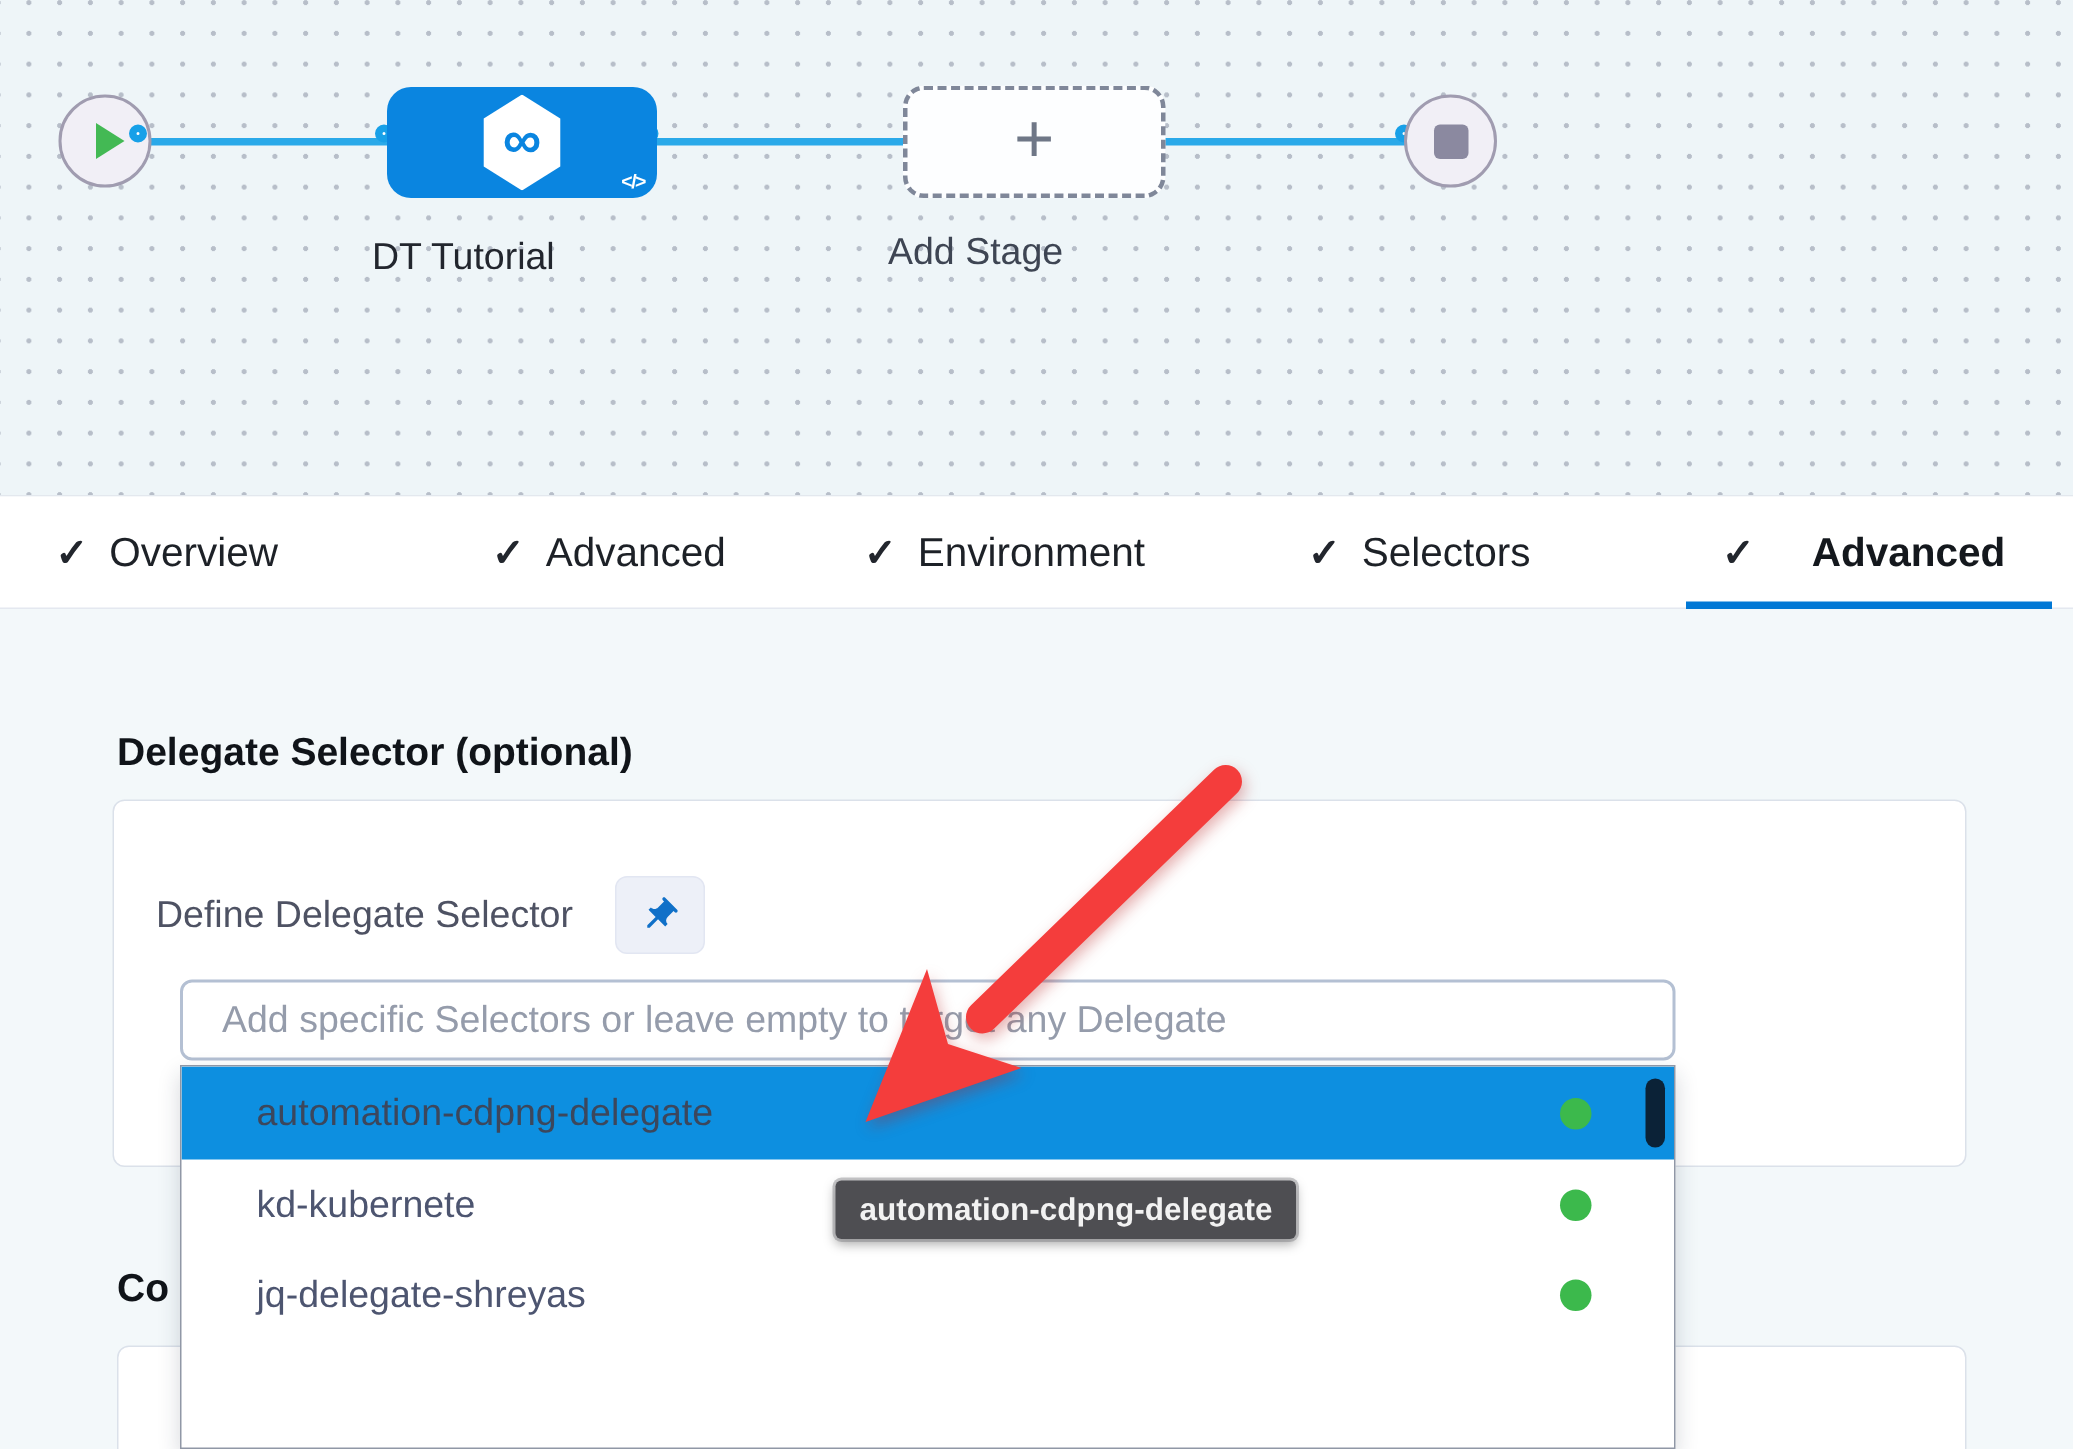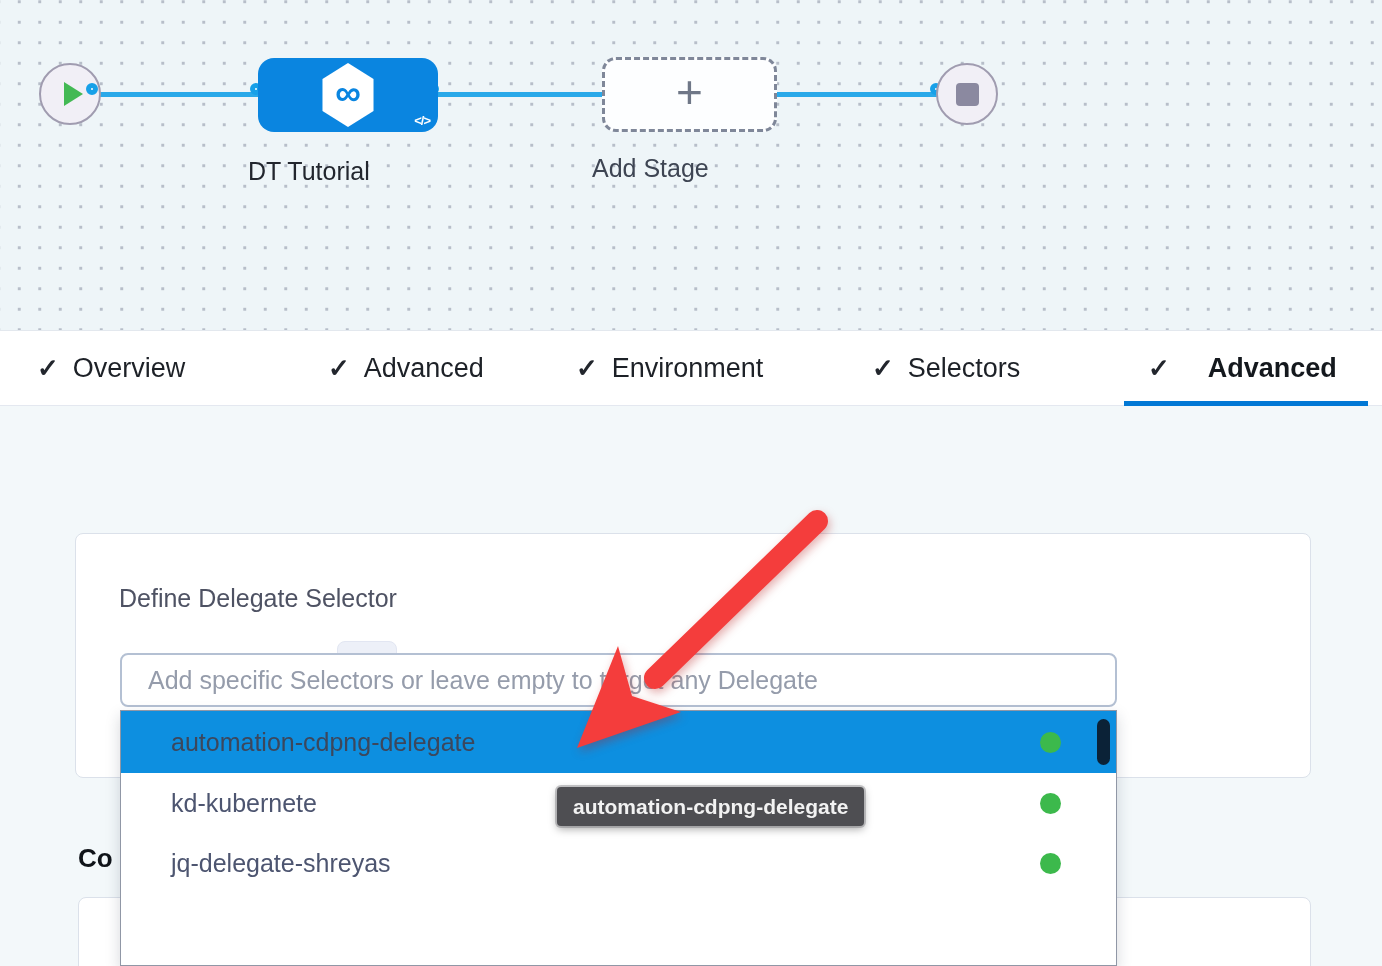--- a/index.html
+++ b/index.html
@@ -80,21 +80,21 @@
   }
   .section-title { position:absolute; font-size:26px; font-weight:700; color:#101419; }
   .title-delegate { left:78px; top:80px; }
   .title-truncated { left:78px; top:437px; z-index:1; }
   .card {
     position:absolute; background:#fff; border:1px solid #dbe1ea; border-radius:8px;
   }
   .card-delegate { left:75px; top:127px; width:1236px; height:245px; }
   .card-bottom   { left:78px; top:491px; width:1233px; height:75px; z-index:1;
                    border-radius:8px 8px 0 0; }
-  .define-row { position:absolute; left:43px; top:50px; display:flex; align-items:flex-end; gap:28px;flex-direction:column; }
+  .define-row { position:absolute; left:28px; top:50px; display:flex; align-items:center; gap:28px; }
   .define-label { font-size:25px; color:#4e5263; }
   .pin-btn {
     width:60px; height:52px; background:#edf0f8; border:1px solid #e2e6f2; border-radius:8px;
     display:flex; align-items:center; justify-content:center; cursor:pointer;
   }
   .pin-btn svg { transform:rotate(45deg); }
   .selector-input {
     position:absolute; left:120px; top:247px; width:997px; height:54px;
     border:2px solid #b4c0d3; border-radius:8px; background:#fff;
     font-family:"Liberation Sans", sans-serif; font-size:25px; color:#2a3040;
@@ -191,20 +191,21 @@
   </div>
   <div class="tab active" style="left:1148px;">
     <span class="check">✓</span>
     <span class="t-label">Advanced</span>
   </div>
   <div class="tab-underline"></div>
 </div>
 
 <div class="content">
 
+  <div class="section-title title-delegate">Delegate Selector (optional)</div>
 
   <div class="card card-delegate">
     <div class="define-row">
       <span class="define-label">Define Delegate Selector</span>
       <div class="pin-btn">
         <svg width="27" height="27" viewBox="0 0 24 24">
           <path fill="#1070c8" d="M16 9V4h1c.55 0 1-.45 1-1s-.45-1-1-1H7c-.55 0-1 .45-1 1s.45 1 1 1h1v5c0 1.66-1.34 3-3 3v2h5.97v7l1 1 1-1v-7H19v-2c-1.66 0-3-1.34-3-3z"></path>
         </svg>
       </div>
     </div>

